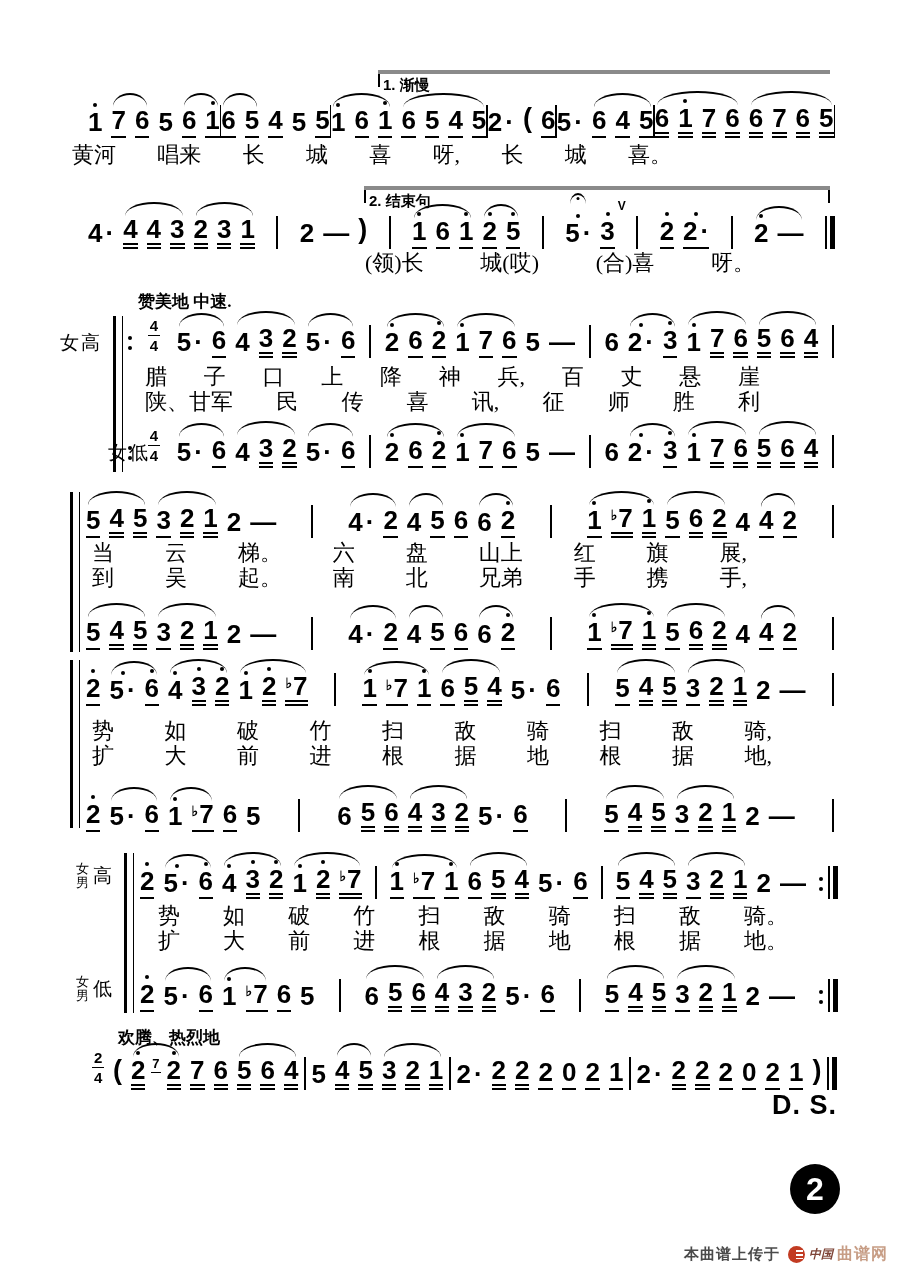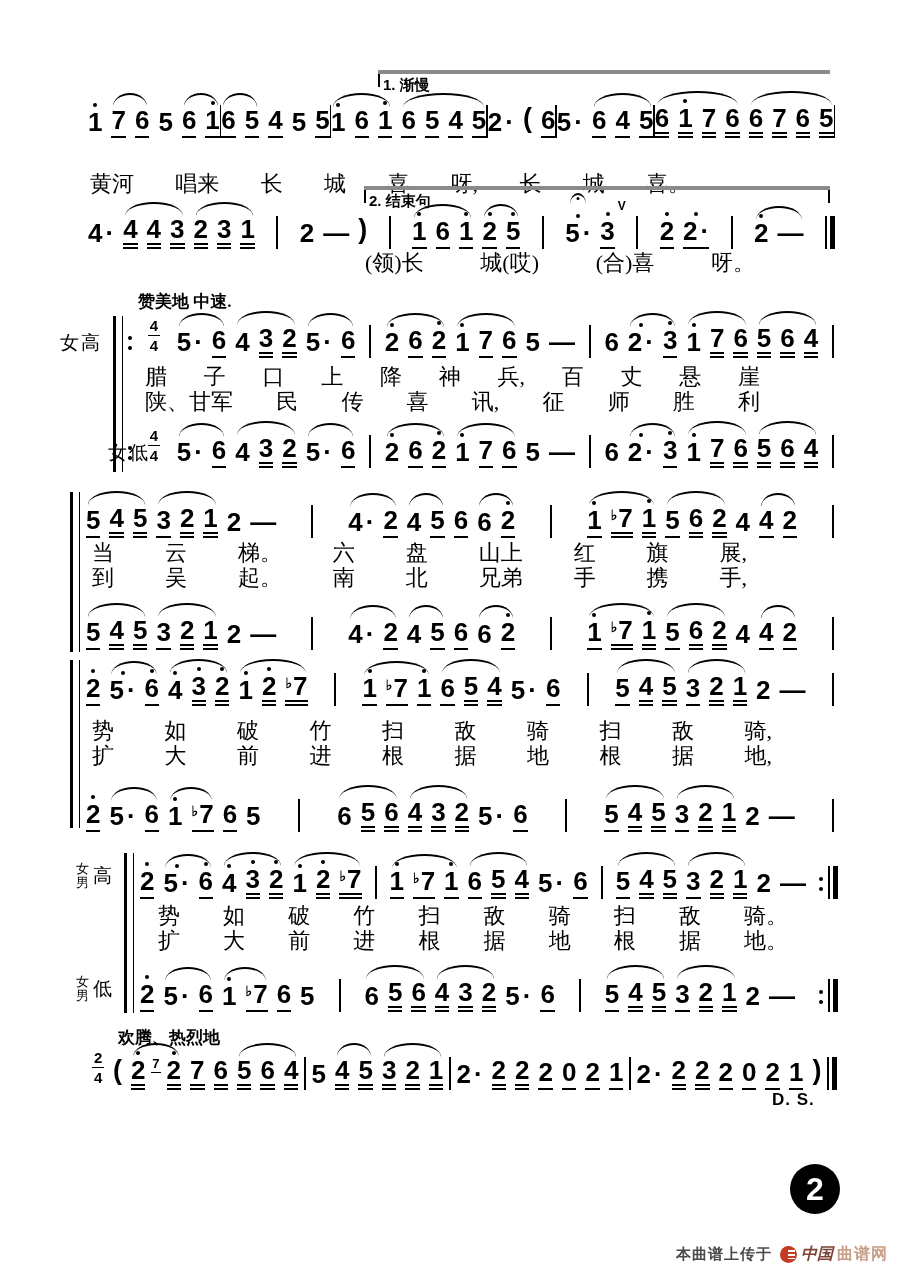--- a/index.html
+++ b/index.html
@@ -56,21 +56,21 @@
   .pageno{position:absolute;left:790px;top:1164px;width:50px;height:50px;border-radius:50%;
           background:var(--page_circle);display:flex;align-items:center;justify-content:center;
           color:#fff;font-size:32px;font-weight:bold;}
   .footer{position:absolute;right:14px;top:1244px;display:flex;align-items:center;gap:4px;
           font-size:15px;font-weight:bold;}
   .fprefix{color:var(--footer_text);letter-spacing:1px;}
   .logo{display:inline-flex;align-items:center;margin-left:4px;}
   .lg-c{width:17px;height:17px;border-radius:50%;background:var(--logo_red);position:relative;display:inline-block;}
   .lg-c::after{content:'';position:absolute;left:8px;top:4px;width:7px;height:9px;
        background:repeating-linear-gradient(#fff 0 2px,var(--logo_red) 2px 4px);}
-  .site-cn{color:var(--site_cn);font-style:italic;font-size:16px;}
+  .site-cn{color:var(--site_cn);font-style:italic;font-size:12px;}
   .site-rest{color:var(--site_rest);font-size:16px;letter-spacing:1px;}
 </style>
 </head>
 <body>
 
 <div class="page">
   <div id="score">
       <div class="volta" style="left: 378px; top: 70px; width: 452px;"><span class="volta-label">1. 渐慢</span></div>
       <div class="line" style="left: 88px; top: 92px; width: 747px;">
         <div class="meas">
@@ -306,21 +306,21 @@
             <div class="tok">
               <div class="ab"></div>
               <div class="body u2">
                 <span class="dg">5</span>
               </div>
             </div>
           </div>
         </div>
         <div class="bl"></div>
       </div>
-      <div class="lyr" style="left: 90px; top: 140px; width: 600px; margin-top: 29px;">
+      <div class="lyr" style="left: 72px; top: 140px; width: 600px;">
         <span class="syl">黄河</span>
         <span class="syl">唱来</span>
         <span class="syl">长</span>
         <span class="syl">城</span>
         <span class="syl">喜</span>
         <span class="syl">呀,</span>
         <span class="syl">长</span>
         <span class="syl">城</span>
         <span class="syl">喜。</span>
       </div>
@@ -2313,21 +2313,21 @@
               <span class="dg">1</span>
             </div>
           </div>
           <div class="paren">)</div>
         </div>
         <div class="bar-group">
           <div class="bl"></div>
           <div class="bl thick"></div>
         </div>
       </div>
-      <div class="ftext" style="left: 772px; top: 1090px; font-size: 17px;">D. S.</div>
+      <div class="ftext" style="left: 772px; top: 1090px; font-size: 27px;">D. S.</div>
     </div>
   <div class="pageno">
     <span>2</span>
   </div>
   <div class="footer">
     <span class="fprefix">本曲谱上传于</span>
     <span class="logo">
         <span class="lg-c"></span>
       </span>
     <span class="site-cn">中国</span>

